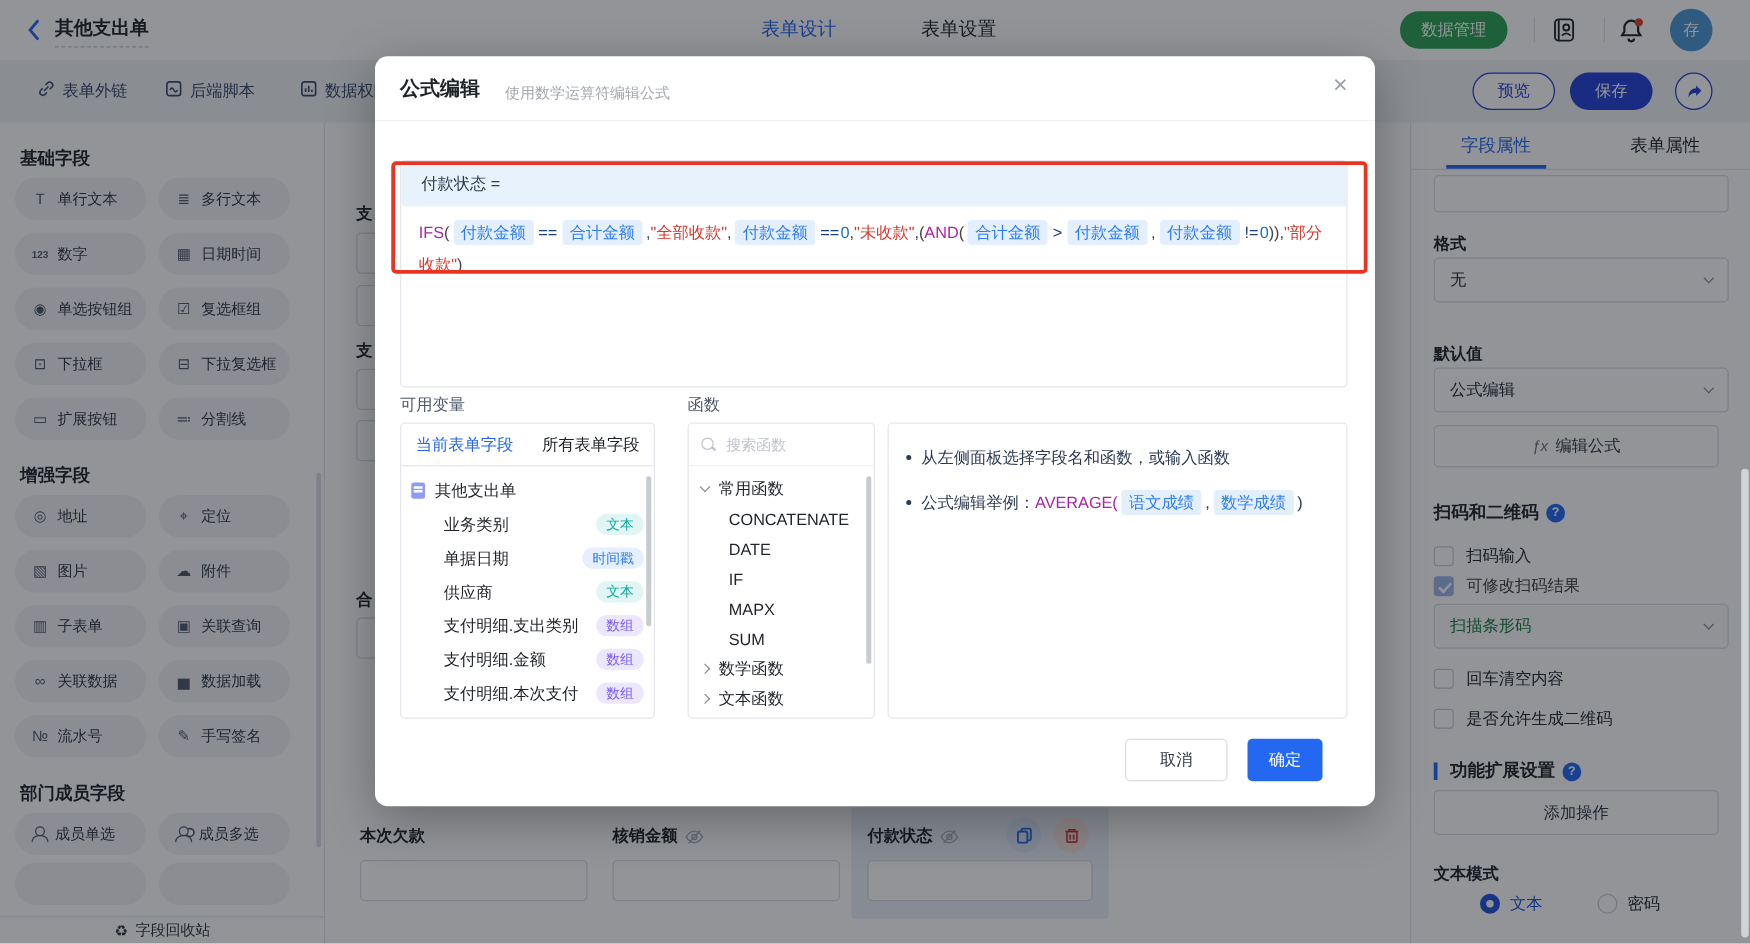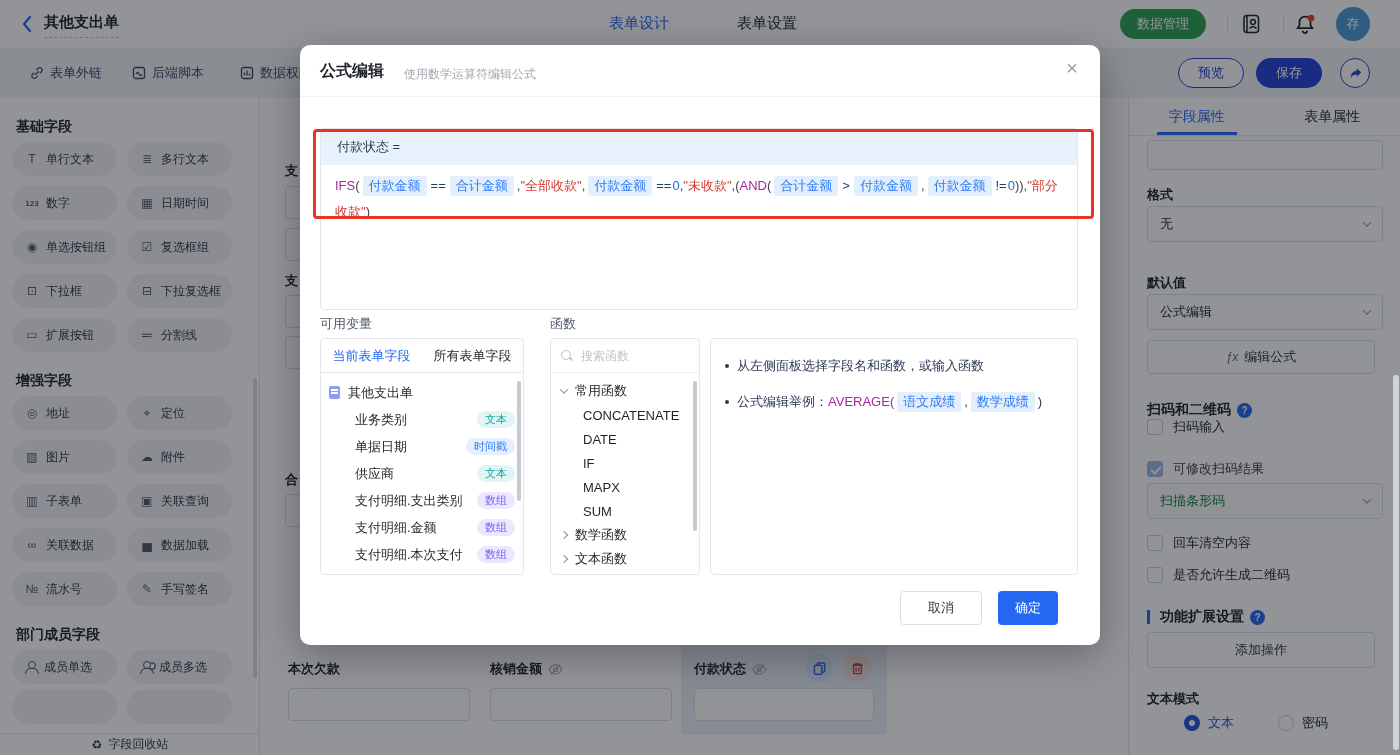--- a/index.html
+++ b/index.html
@@ -18,21 +18,21 @@
   .tb-title{position:absolute;left:44px;top:13px;font-size:15px;font-weight:bold;border-bottom:1px dashed #c2c6cd;padding-bottom:5px}
   .tb-tab{position:absolute;top:14px;font-size:15px;color:var(--ink);cursor:pointer}
   .tb-tab.active{color:var(--accent)}
   .pill-green{position:absolute;right:194px;top:9px;width:86px;height:30px;border-radius:15px;background:var(--green);color:#fff;font-size:13px;display:flex;align-items:center;justify-content:center}
   .tb-div{position:absolute;top:14px;width:1px;height:20px;background:#e0e2e8}
   .tb-ic{position:absolute;top:13px}
   .avatar{position:absolute;right:30px;top:7px;width:34px;height:34px;border-radius:50%;background:#4a97d2;color:#fff;font-size:13px;display:flex;align-items:center;justify-content:center}
 
   
   .toolbar{position:absolute;left:0;top:48px;width:1400px;height:50px;background:#f0f2f5}
-  .tl-link{position:absolute;top:16px;display:flex;align-items:center;gap:6px;font-size:13px;color:#3a4a6b;cursor:pointer}
+  .tl-link{position:absolute;top:16px;display:flex;gap:6px;font-size:13px;color:#3a4a6b;cursor:pointer}
   .btn-preview{position:absolute;left:1178px;top:10px;width:66px;height:30px;border-radius:15px;border:1px solid var(--save);color:var(--save);background:#fff;font-size:13px;display:flex;align-items:center;justify-content:center}
   .btn-save{position:absolute;left:1256px;top:10px;width:66px;height:30px;border-radius:15px;background:var(--save);color:#fff;font-size:13px;display:flex;align-items:center;justify-content:center}
   .btn-share{position:absolute;left:1340px;top:10px;width:30px;height:30px;border-radius:50%;border:1px solid var(--save);background:#fff;display:flex;align-items:center;justify-content:center}
 
   
   .sidebar{position:absolute;left:0;top:98px;width:260px;height:657px;background:#fff;border-right:1px solid var(--bd);overflow:hidden}
   .sec-title{font-size:14px;font-weight:bold;margin:20px 0 6px 16px}
   .pill-grid{display:flex;flex-wrap:wrap;padding:0 12px;column-gap:10px;row-gap:10px;margin-top:6px}
   .fpill{width:105px;height:34px;border-radius:17px;background:#f2f3f5;display:flex;align-items:center;gap:6px;padding:0 0 0 12px;font-size:12px;color:#2f3642;cursor:grab}
   .fpill .gly{width:16px;flex:none;text-align:center;font-size:12px;color:#4e5969}
@@ -383,21 +383,21 @@
     </div>
     <div class="pbtn" style="top:242px">
       <span class="fx">ƒx</span>
       <span>编辑公式</span>
     </div>
     <span class="sechead" style="top:303px">
       <span>扫码和二维码</span>
       <span class="help">?</span>
     </span>
     <div>
-        <div class="cbrow" style="top: 320px;">
+        <div class="cbrow" style="top: 338px;">
           <span class="cb"></span>
           <span>扫码输入</span>
         </div>
         <div class="cbrow cb-dis" style="top: 362px;">
           <span class="cb chk"></span>
           <span>可修改扫码结果</span>
         </div>
       </div>
     <div class="pselect disabled" style="top:385px">
       <span>扫描条形码</span>

